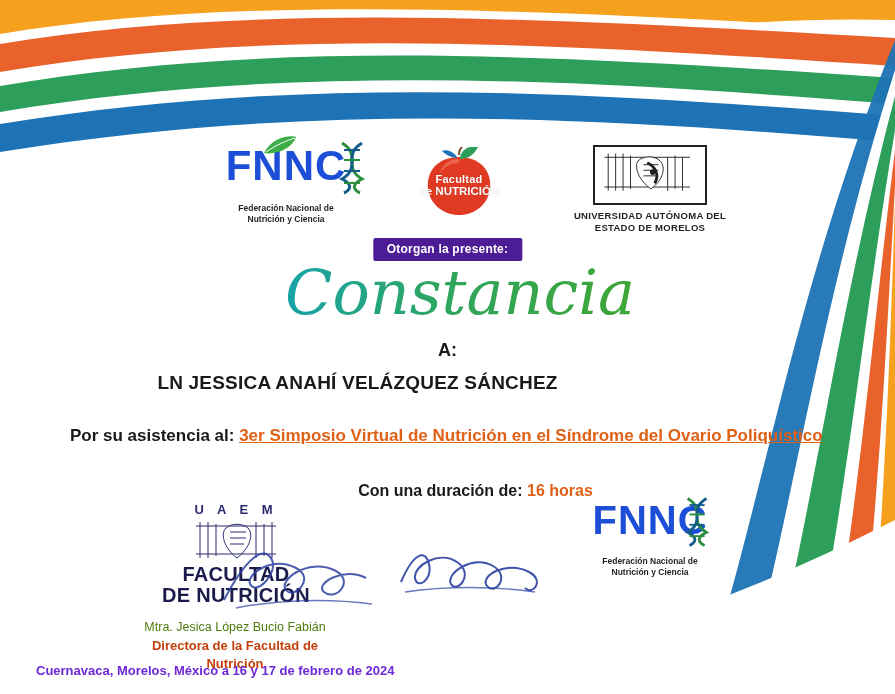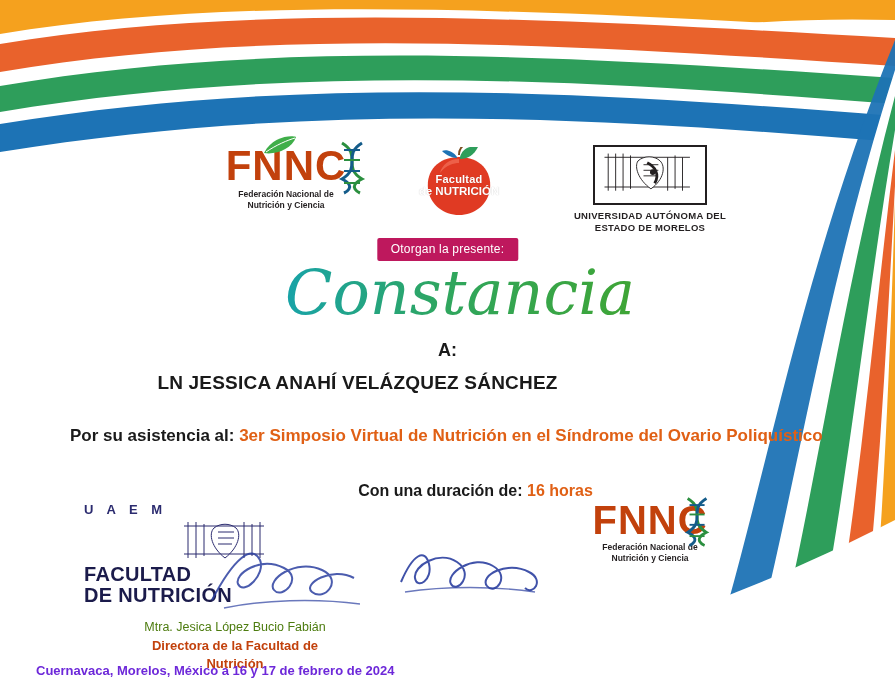--- a/index.html
+++ b/index.html
@@ -42,32 +42,32 @@
     position: absolute;
     left: 196px;
     top: 0px;
     width: 180px;
     text-align: center;
   }
   .fnnc-word {
     font-family: "Liberation Sans", sans-serif;
     font-weight: bold;
     letter-spacing: 1px;
-    color: #c2410c;
+    color: #1d4ed8;
     line-height: 1;
   }
   .logo-fnnc-top .fnnc-word {
     font-size: 42px;
   }
   .fnnc-sub {
     font-size: 8.5px;
     font-weight: bold;
     color: #231f20;
     line-height: 1.25;
-    margin-top: 2px;
+    margin-top: 16px;
   }
   .dna {
     position: absolute;
     right: 6px;
     top: -4px;
     width: 34px;
     height: 54px;
   }
   .leaf {
     position: absolute;
@@ -124,24 +124,24 @@
     line-height: 1.3;
     letter-spacing: .3px;
   }
 
   
   .otorgan {
     position: absolute;
     left: 50%;
     transform: translateX(-50%);
     top: 238px;
-    background: #be185d;
+    background: #4c1d95;
     color: #ffffff;
     font-size: 12px;
-    font-weight: normal;
+    font-weight: bold;
     padding: 4px 14px 5px;
     border-radius: 2px;
     letter-spacing: .2px;
     white-space: nowrap;
   }
 
   
   .constancia {
     position: absolute;
     left: 12px;
@@ -176,41 +176,41 @@
   .assistance {
     position: absolute;
     left: 70px;
     top: 424px;
     width: 770px;
     font-size: 17px;
     font-weight: bold;
     line-height: 1.45;
     color: #1a1a1a;
   }
-  .assistance .evt { color: #e06015; }
+  .assistance .evt { color: #e06015; text-decoration: underline; }
   .duration {
     position: absolute;
     left: 0;
     top: 482px;
     width: 895px;
     text-align: center;
     font-size: 16px;
     font-weight: bold;
     color: #1a1a1a;
     margin-left: 28px;
   }
   .duration .hours { color: #e06015; }
 
   
   .sig-left {
     position: absolute;
-    left: 84px;
+    left: 96px;
     top: 502px;
     width: 280px;
-    text-align: left;
+    text-align: center;
   }
   .uaem-small {
     font-size: 13px;
     letter-spacing: 5px;
     font-weight: bold;
     color: #2b2b6f;
   }
   .uaem-seal {
     width: 88px;
     height: 44px;

